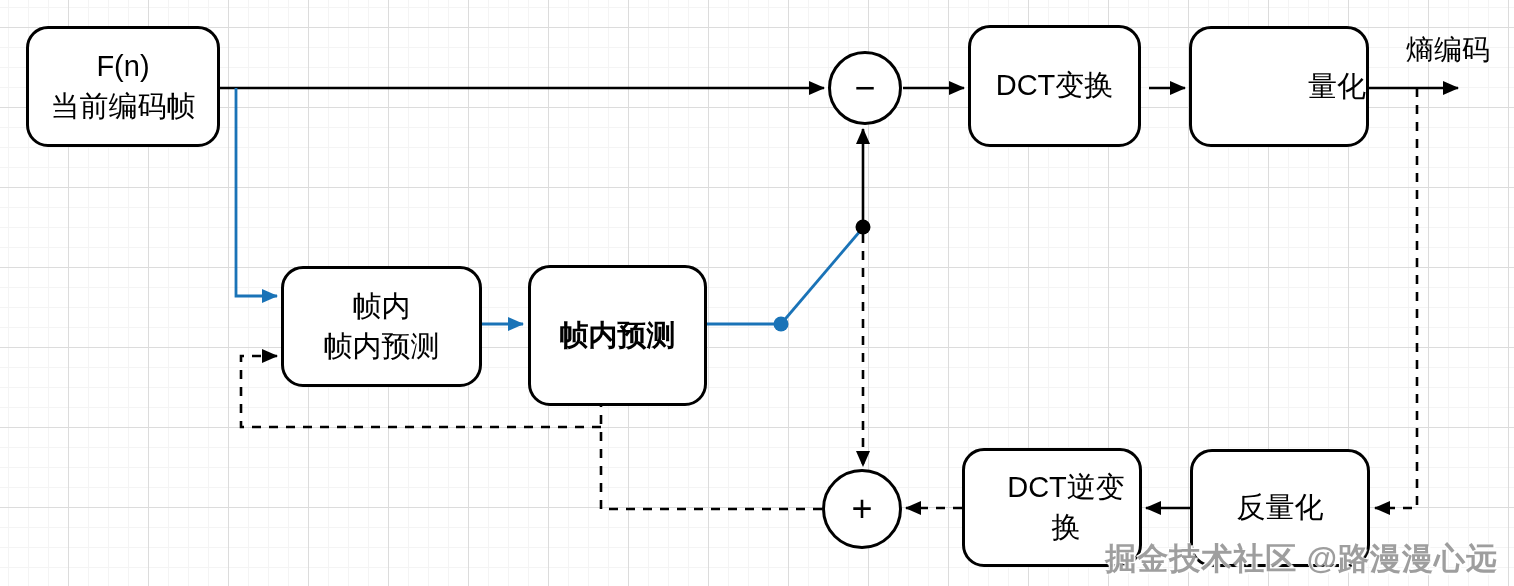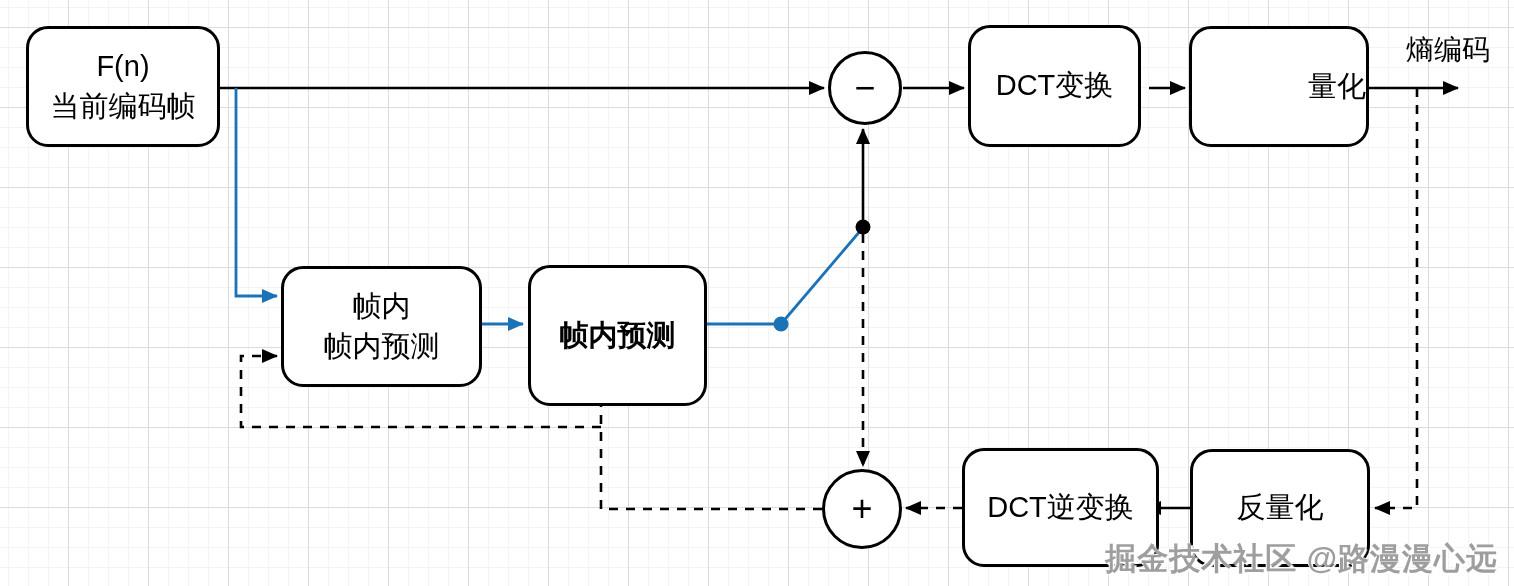--- a/index.html
+++ b/index.html
@@ -130,21 +130,21 @@
 
   <div class="node" style="left:281px; top:266px; width:201px; height:121px;">
     <span>帧内</span>
     <span>帧内预测</span>
   </div>
 
   <div class="node" style="left:528px; top:265px; width:179px; height:141px;font-weight:bold;">
     <span>帧内预测</span>
   </div>
 
-  <div class="node" style="left:962px; top:448px; width:197px; height:119px;">
+  <div class="node" style="left:962px; top:448px; width:180px; height:119px;padding-left:28px;">
     <span>DCT逆变换</span>
   </div>
 
   <div class="node" style="left:1190px; top:449px; width:180px; height:118px;">
     <span>反量化</span>
   </div>
 
   <div class="junction" style="left:828px; top:51px; width:74px; height:74px;">
     <span>−</span>
   </div>

